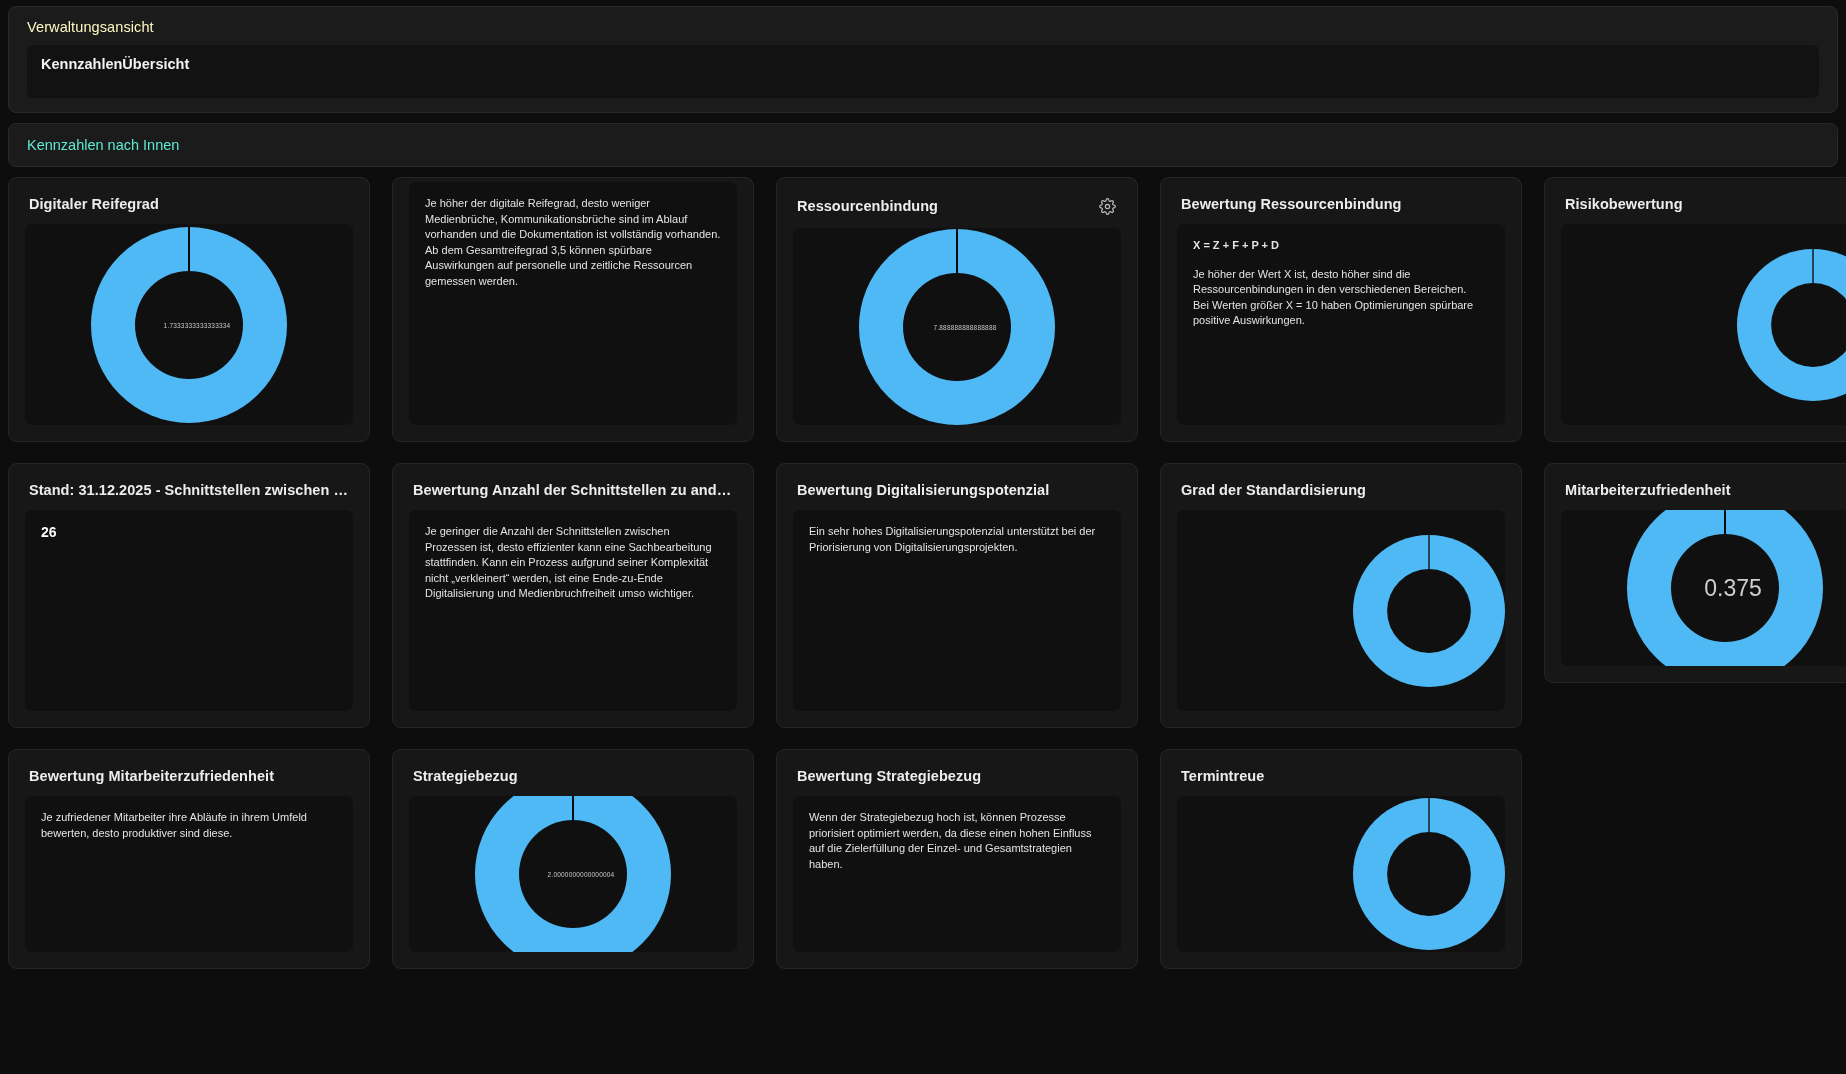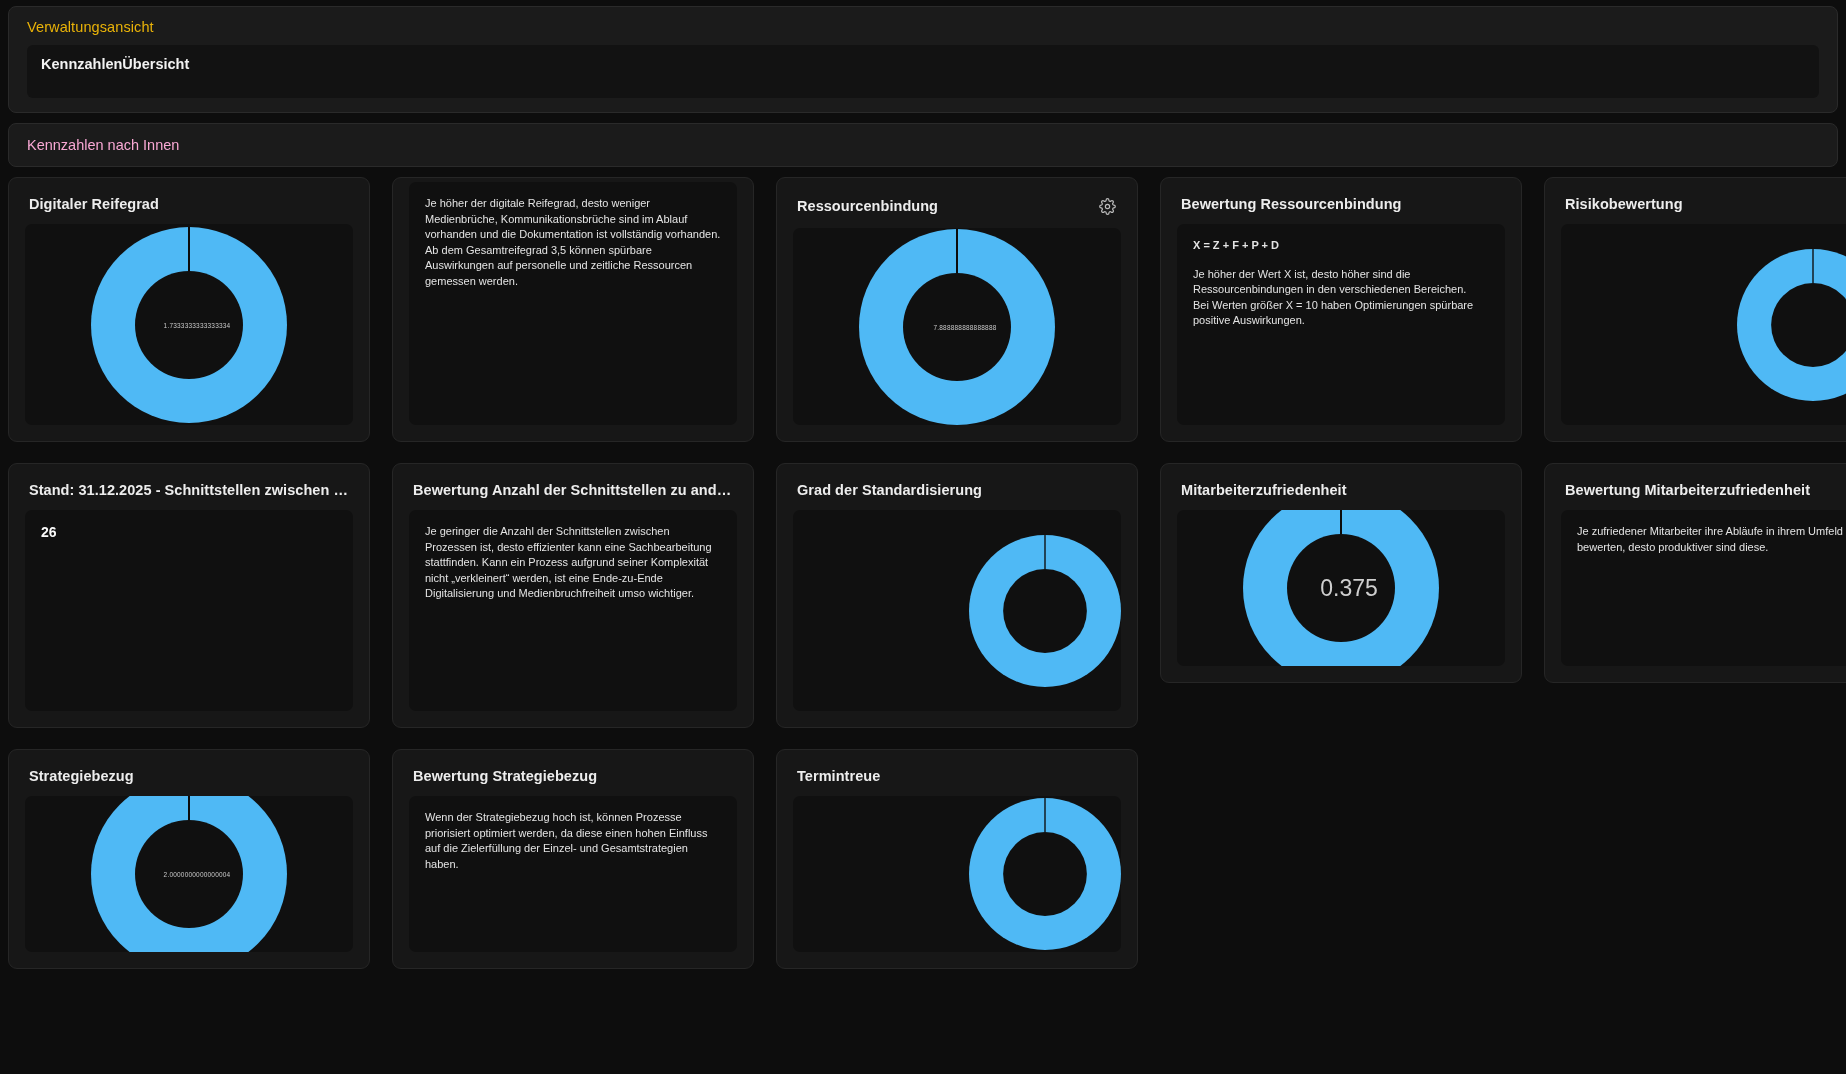--- a/index.html
+++ b/index.html
@@ -16,21 +16,21 @@
   
   .header-panel {
     margin: 6px 8px 0 8px;
     background: #1b1b1b;
     border: 1px solid #2a2a2a;
     border-radius: 8px;
     padding: 12px 18px 14px 18px;
   }
   .header-title {
     font-size: 14.5px;
-    color: #eab308;
+    color: #fef9c3;
     font-weight: 400;
     letter-spacing: .1px;
     padding-bottom: 10px;
   }
   .header-subpanel {
     background: #121212;
     border-radius: 6px;
     padding: 11px 14px 26px 14px;
   }
   .header-subtitle {
@@ -42,21 +42,21 @@
   
   .section-bar {
     margin: 10px 8px 0 8px;
     background: #1b1b1b;
     border: 1px solid #2a2a2a;
     border-radius: 8px;
     padding: 13px 18px;
   }
   .section-title {
     font-size: 14.5px;
-    color: #f9a8d4;
+    color: #5eead4;
     font-weight: 400;
   }
 
   
   .grid {
     margin: 10px 0 0 8px;
     display: grid;
     grid-template-columns: repeat(5, 362px);
     column-gap: 22px;
     row-gap: 21px;
@@ -256,20 +256,28 @@
       <div class="card h-mid">
         <div class="card-head">
           <div class="card-title">Bewertung Anzahl der Schnittstellen zu andere…</div>
         </div>
         <div class="card-body">
           <div class="text-body"><span>Je geringer die Anzahl der Schnittstellen zwischen Prozessen ist, desto effizienter kann eine Sachbearbeitung stattfinden. Kann ein Prozess aufgrund seiner Komplexität nicht „verkleinert“ werden, ist eine Ende-zu-Ende Digitalisierung und Medienbruchfreiheit umso wichtiger.</span></div>
         </div>
       </div>
       <div class="card h-mid">
         <div class="card-head">
+          <div class="card-title">Bewertung Digitalisierungspotenzial</div>
+        </div>
+        <div class="card-body">
+          <div class="text-body"><span>Ein sehr hohes Digitalisierungspotenzial unterstützt bei der Priorisierung von Digitalisierungsprojekten.</span></div>
+        </div>
+      </div>
+      <div class="card h-mid">
+        <div class="card-head">
           <div class="card-title">Grad der Standardisierung</div>
         </div>
         <div class="card-body">
           <div class="donut-wrap shift-right">
             <div class="donut big">
   <svg viewBox="0 0 224 224" width="224" height="224" aria-hidden="true">
     <circle cx="112" cy="112" r="112" fill="#4fb9f5"></circle>
     <circle cx="112" cy="112" r="61.712" fill="#101010"></circle>
     <line x1="112" y1="0" x2="112" y2="50.288" stroke="#0c0c0c" stroke-width="2"></line>
   </svg>

